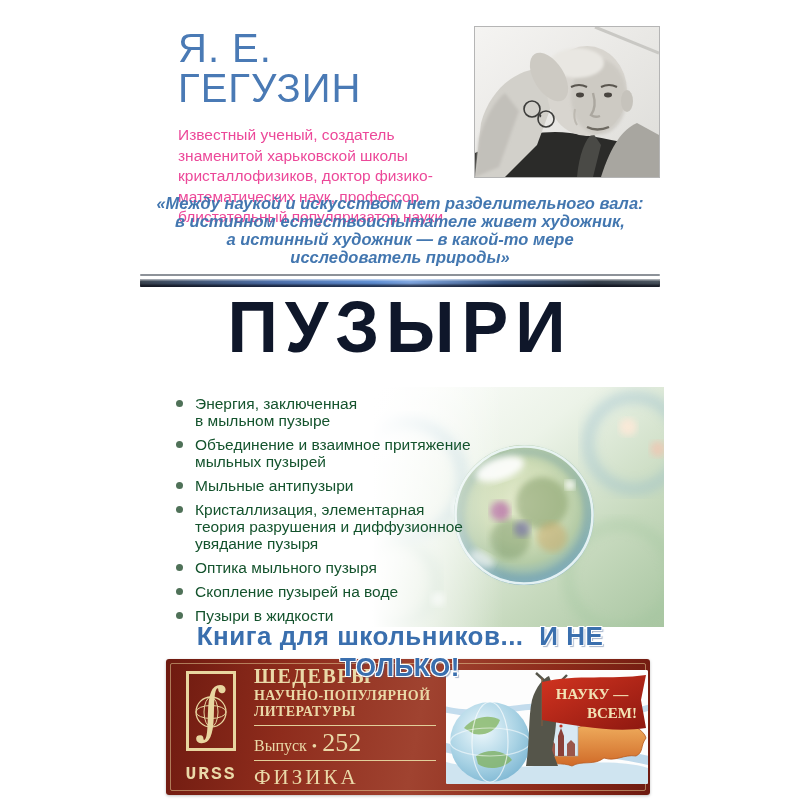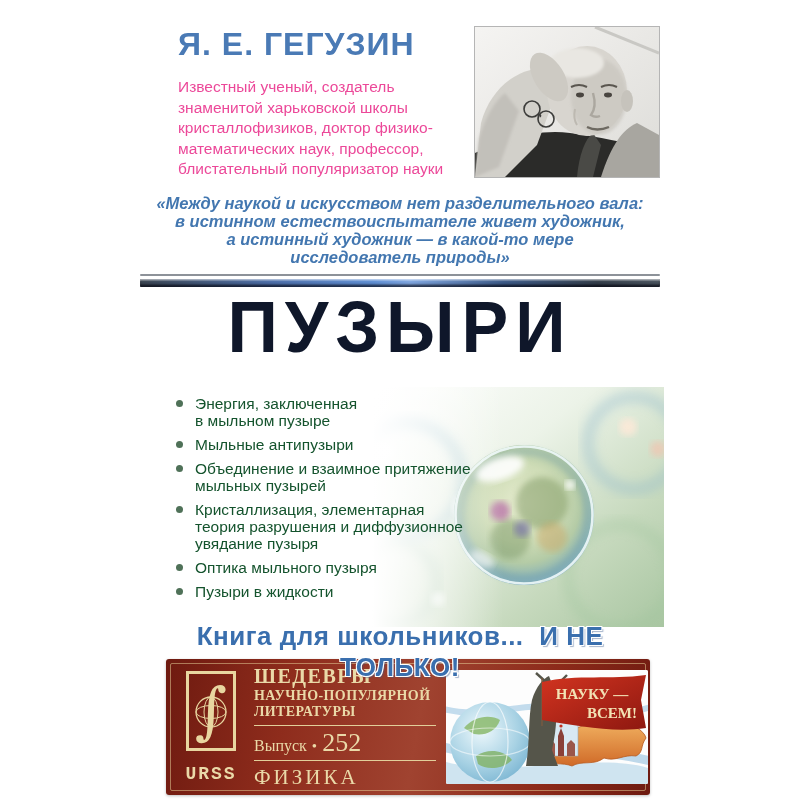--- a/index.html
+++ b/index.html
@@ -7,21 +7,21 @@
     width:800px;height:800px;overflow:hidden;background:#ffffff;
     font-family:"Liberation Sans",sans-serif;
     -webkit-font-smoothing:antialiased;
   }
   .cover{width:520px;margin:0 auto;padding-top:26px;position:relative;}
 
   
   .header{display:flex;padding-left:38px;height:152px;}
   .author-info{width:278px;}
   .author-name{
-    font-size:32px;font-weight:bold;letter-spacing:1px;
+    font-size:40px;font-weight:normal;letter-spacing:1px;
     color:#4a7ab5;line-height:1;margin-top:2px;
   }
   .author-bio{
     margin-top:17px;font-size:15.5px;line-height:20.5px;color:#ec4899;
     white-space:pre-line;
   }
   .portrait{
     margin-left:auto;width:186px;height:152px;border:1px solid #b5b5b5;
     box-sizing:border-box;background:#efefed;overflow:hidden;flex:none;
   }
@@ -226,36 +226,40 @@
       </svg>
     </div>
     <ul class="topics">
       <li>
           <span class="dot"></span>
           <span class="topic-text">Энергия, заключенная
 в мыльном пузыре</span>
         </li>
       <li>
           <span class="dot"></span>
-          <span class="topic-text">Мыльные антипузыри</span>
-        </li>
-      <li>
-          <span class="dot"></span>
           <span class="topic-text">Объединение и взаимное притяжение
 мыльных пузырей</span>
+        </li>
+      <li>
+          <span class="dot"></span>
+          <span class="topic-text">Мыльные антипузыри</span>
         </li>
       <li>
           <span class="dot"></span>
           <span class="topic-text">Кристаллизация, элементарная
 теория разрушения и диффузионное
 увядание пузыря</span>
         </li>
       <li>
           <span class="dot"></span>
           <span class="topic-text">Оптика мыльного пузыря</span>
+        </li>
+      <li>
+          <span class="dot"></span>
+          <span class="topic-text">Скопление пузырей на воде</span>
         </li>
       <li>
           <span class="dot"></span>
           <span class="topic-text">Пузыри в жидкости</span>
         </li>
     </ul>
   </div>
 
   <div class="tagline">
     <span class="t1">Книга для школьников...</span>

